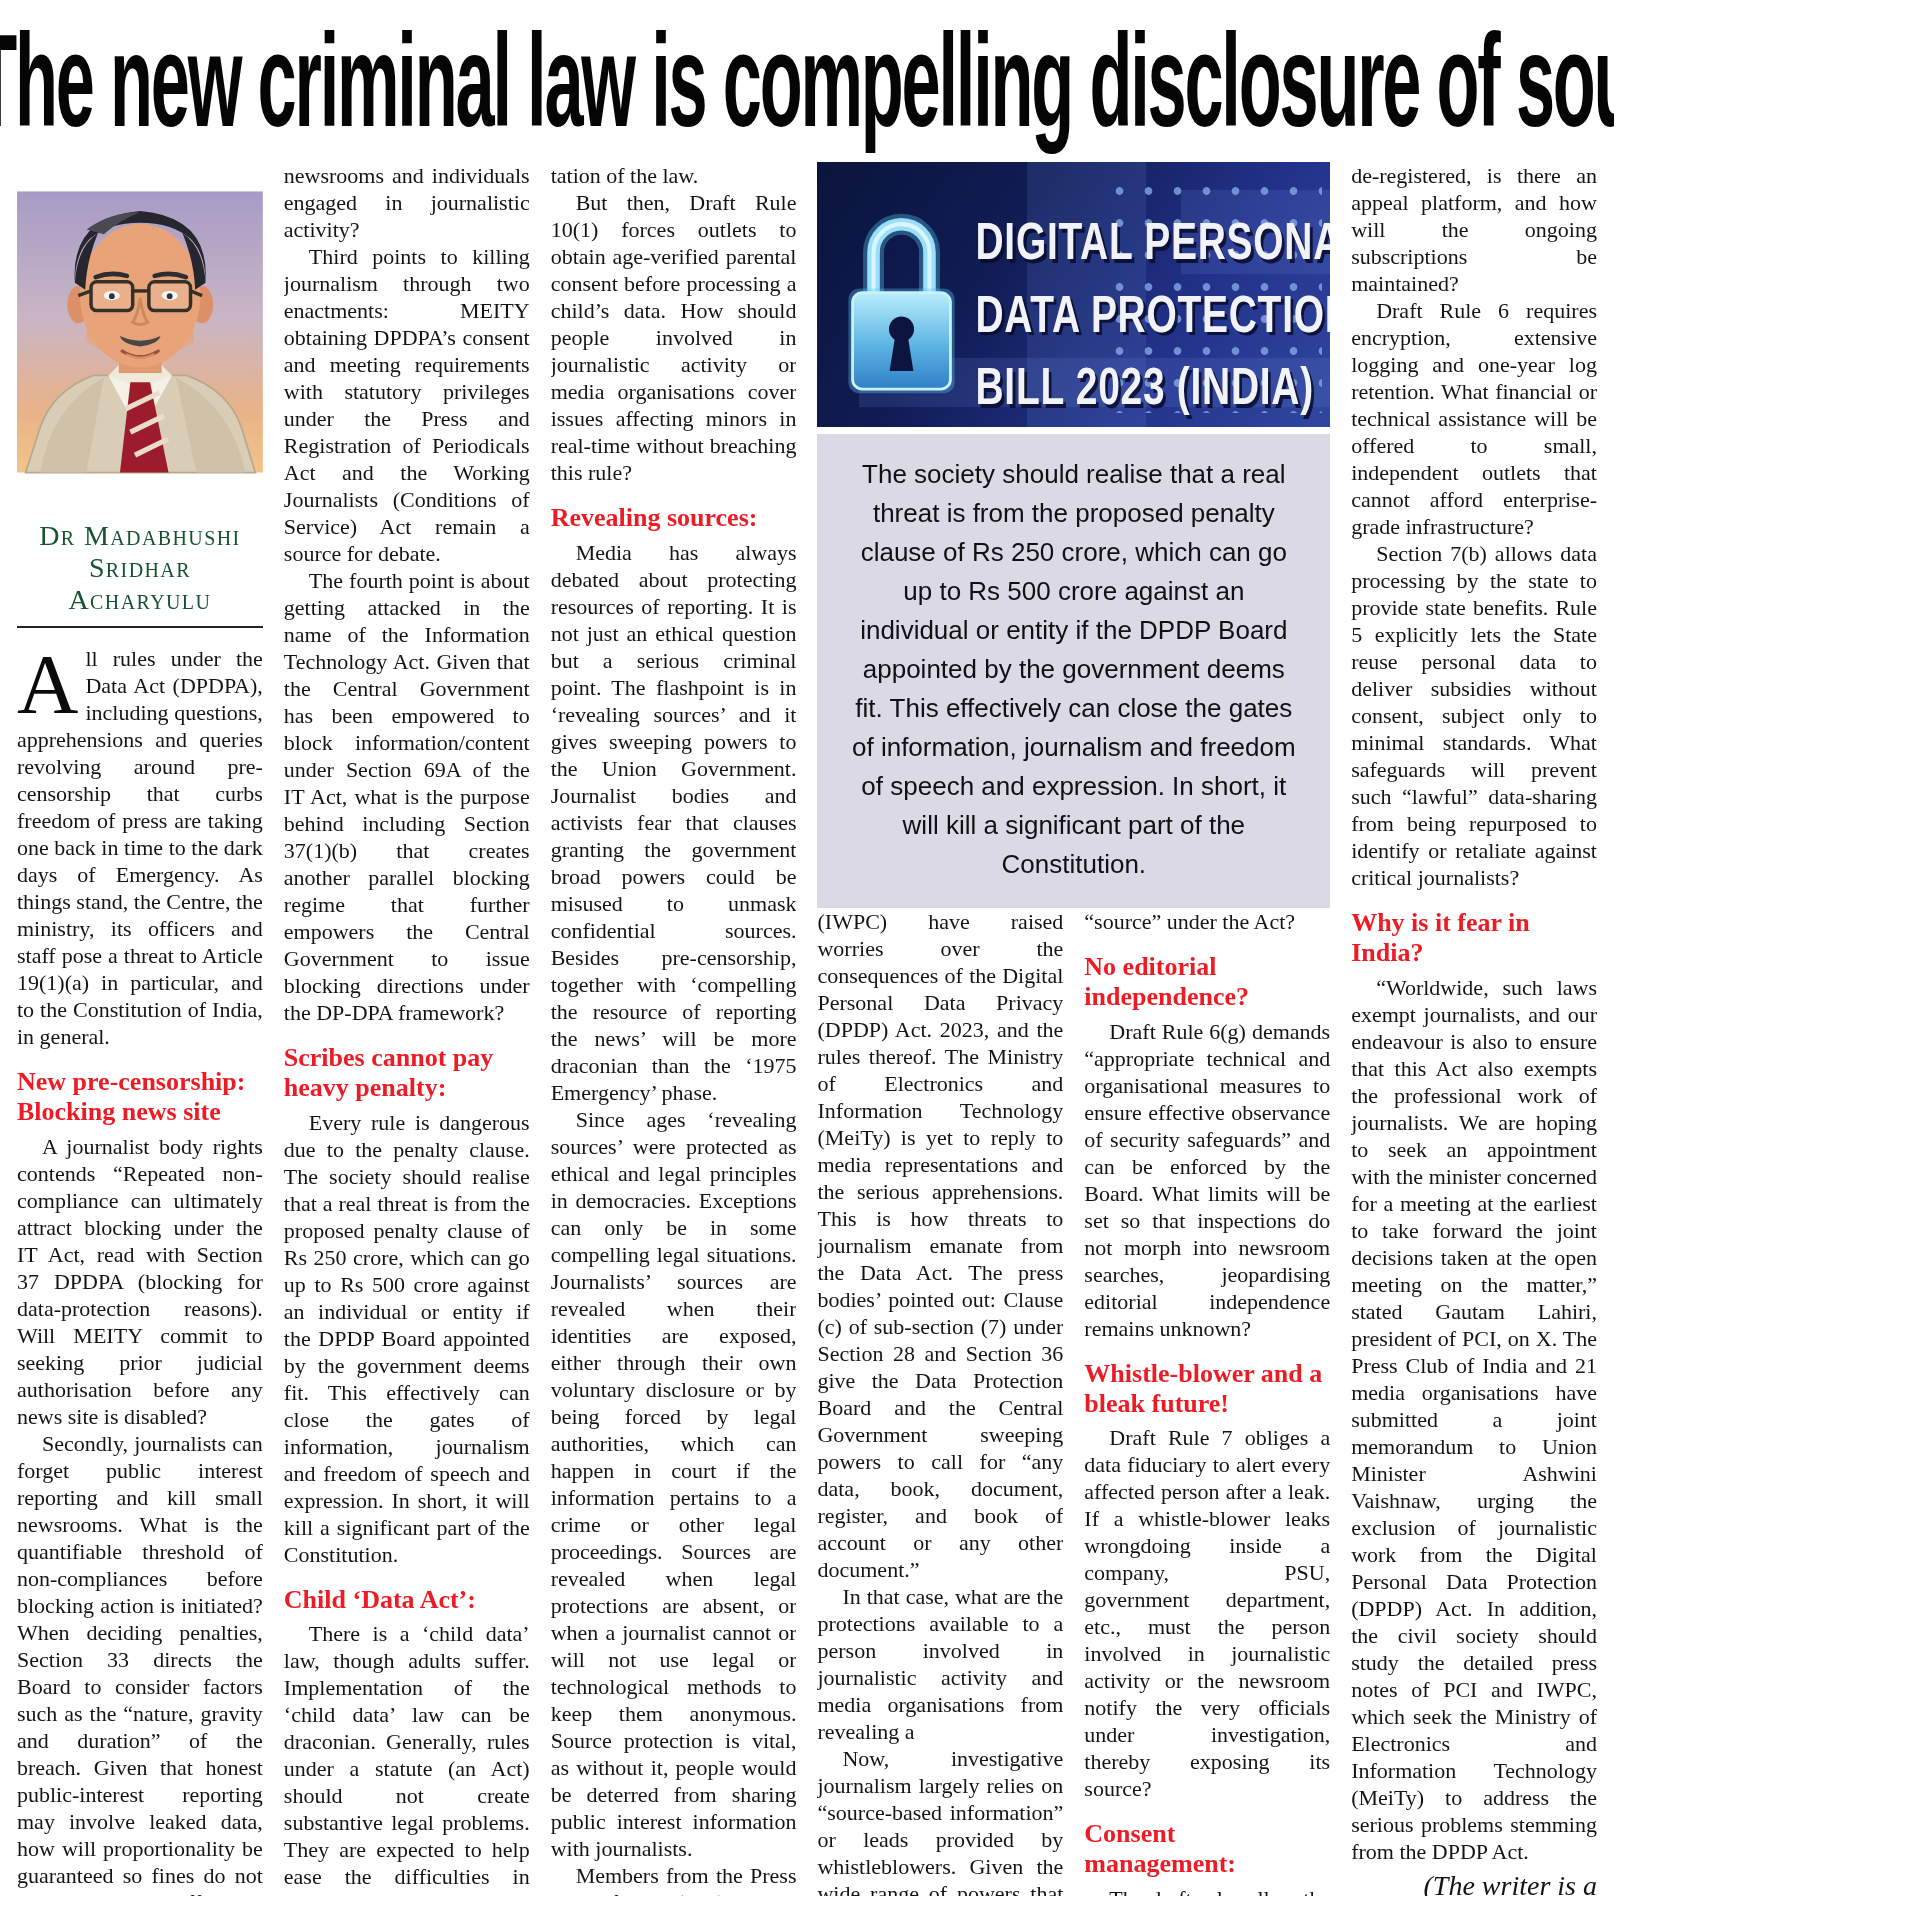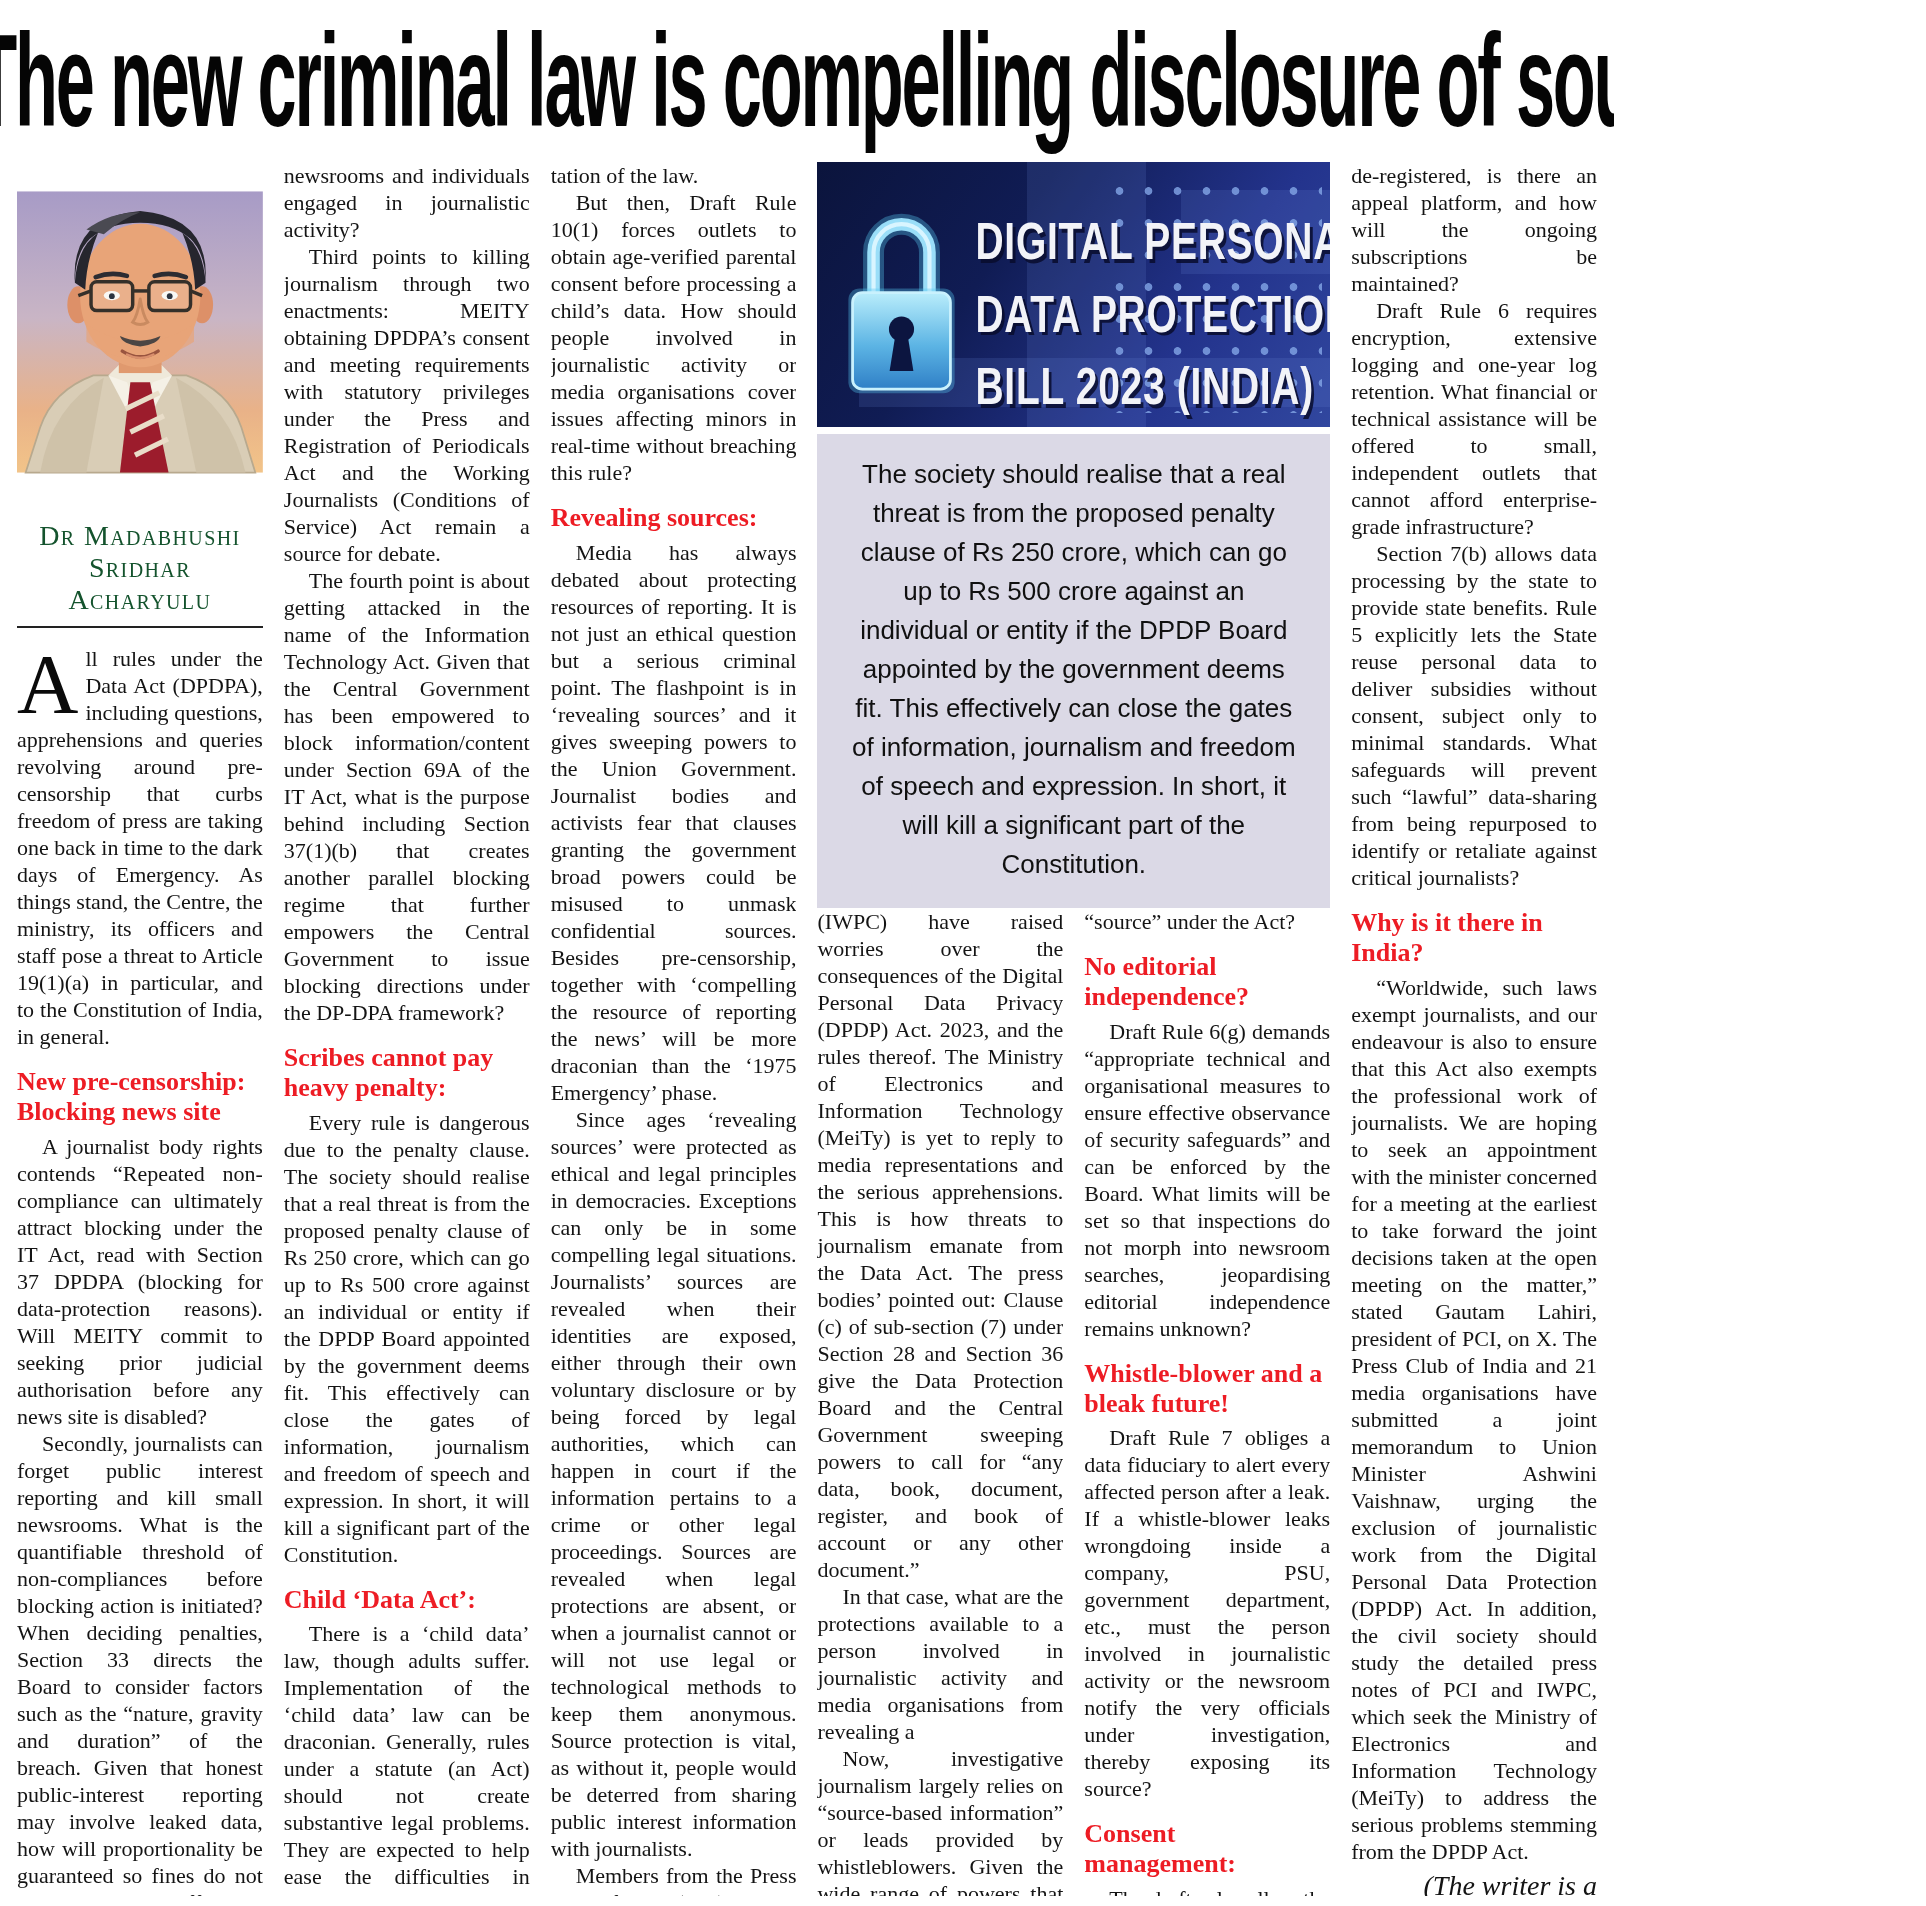--- a/index.html
+++ b/index.html
@@ -205,20 +205,20 @@
         <p class="para indent">Draft Rule 6(g) demands “appropriate technical and organisational measures to ensure effective observance of security safeguards” and can be enforced by the Board. What limits will be set so that inspections do not morph into newsroom searches, jeopardising editorial independence remains unknown?</p>
         <h3 class="subhead">Whistle-blower and a bleak future!</h3>
         <p class="para indent">Draft Rule 7 obliges a data fiduciary to alert every affected person after a leak. If a whistle-blower leaks wrongdoing inside a company, PSU, government department, etc., must the person involved in journalistic activity or the newsroom notify the very officials under investigation, thereby exposing its source?</p>
         <h3 class="subhead">Consent management:</h3>
         <p class="para indent">The draft rules allow the Board to suspend or cancel a consent manager’s registration and compel information disclosure. If a media-run consent tool is</p>
       </div>
     <div class="col" data-col="5">
         <p class="para">de-registered, is there an appeal platform, and how will the ongoing subscriptions be maintained?</p>
         <p class="para indent">Draft Rule 6 requires encryption, extensive logging and one-year log retention. What financial or technical assistance will be offered to small, independent outlets that cannot afford enterprise-grade infrastructure?</p>
         <p class="para indent">Section 7(b) allows data processing by the state to provide state benefits. Rule 5 explicitly lets the State reuse personal data to deliver subsidies without consent, subject only to minimal standards. What safeguards will prevent such “lawful” data-sharing from being repurposed to identify or retaliate against critical journalists?</p>
-        <h3 class="subhead">Why is it there in India?</h3>
+        <h3 class="subhead">Why is it fear in India?</h3>
         <p class="para indent">“Worldwide, such laws exempt journalists, and our endeavour is also to ensure that this Act also exempts the professional work of journalists. We are hoping to seek an appointment with the minister concerned for a meeting at the earliest to take forward the joint decisions taken at the open meeting on the matter,” stated Gautam Lahiri, president of PCI, on X. The Press Club of India and 21 media organisations have submitted a joint memorandum to Union Minister Ashwini Vaishnaw, urging the exclusion of journalistic work from the Digital Personal Data Protection (DPDP) Act. In addition, the civil society should study the detailed press notes of PCI and IWPC, which seek the Ministry of Electronics and Information Technology (MeiTy) to address the serious problems stemming from the DPDP Act.</p>
         <p class="byline">(The writer is a ormer Central Information Commissioner, and presently Professor, School of Law, Mahindra University, Hyderabad)</p>
       </div>
 
   </div>
 </div>
 
 
 </body></html>

